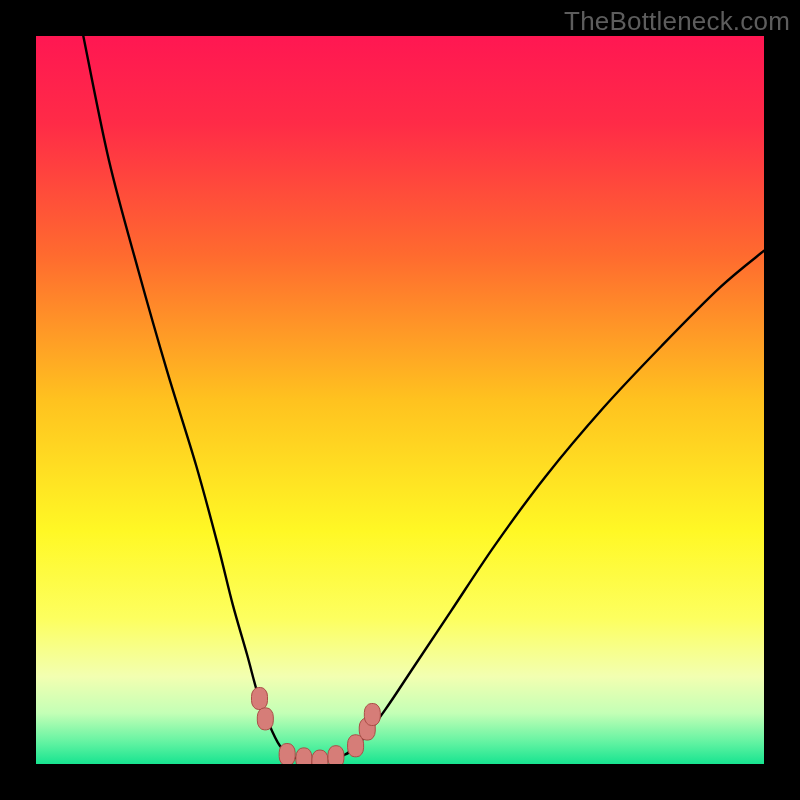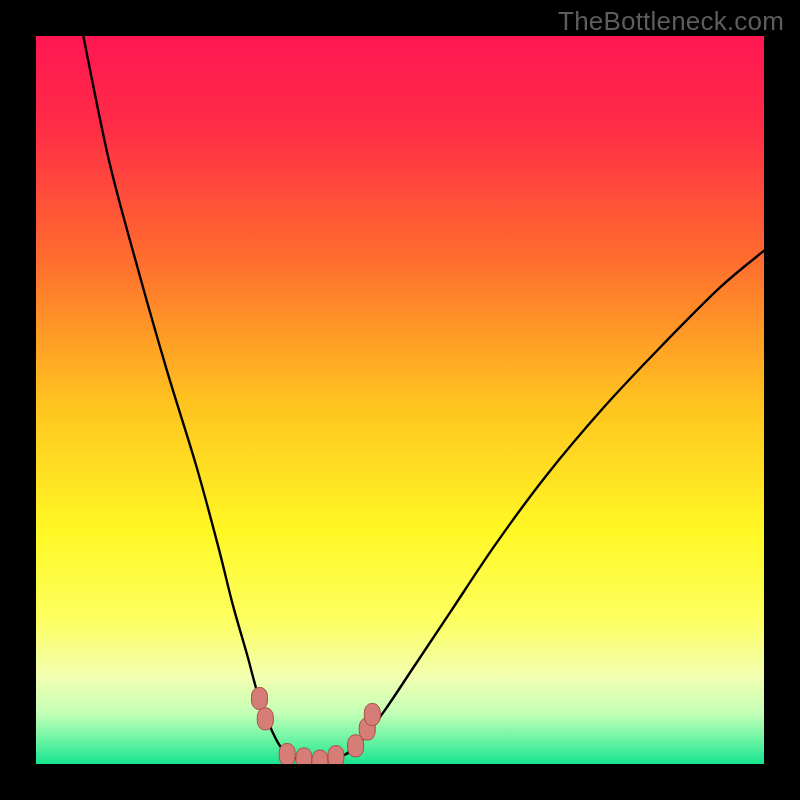--- a/index.html
+++ b/index.html
@@ -21,21 +21,21 @@
     position: absolute;
     left: 36px;
     top: 36px;
     width: 728px;
     height: 728px;
     overflow: hidden;
   }
   .watermark {
     position: absolute;
     top: 6px;
-    right: 16px;
+    right: 10px;
     font-size: 26px;
     font-weight: 400;
     color: #5d5d5d;
     letter-spacing: 0.2px;
     font-family: Arial, Helvetica, sans-serif;
   }
 </style>
 </head>
 <body>
 

